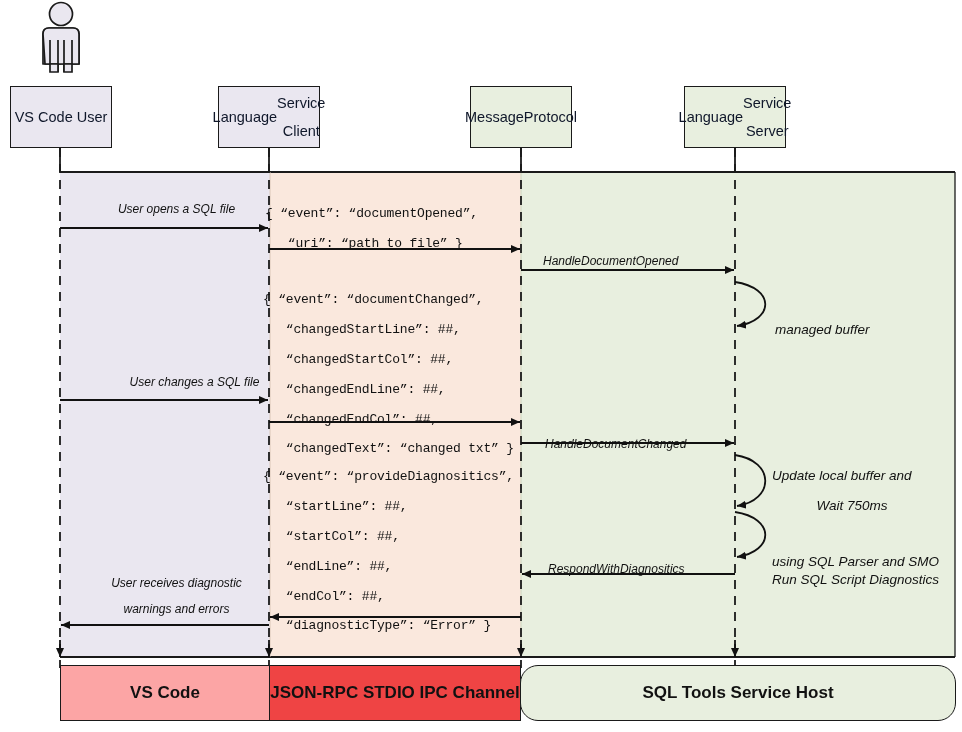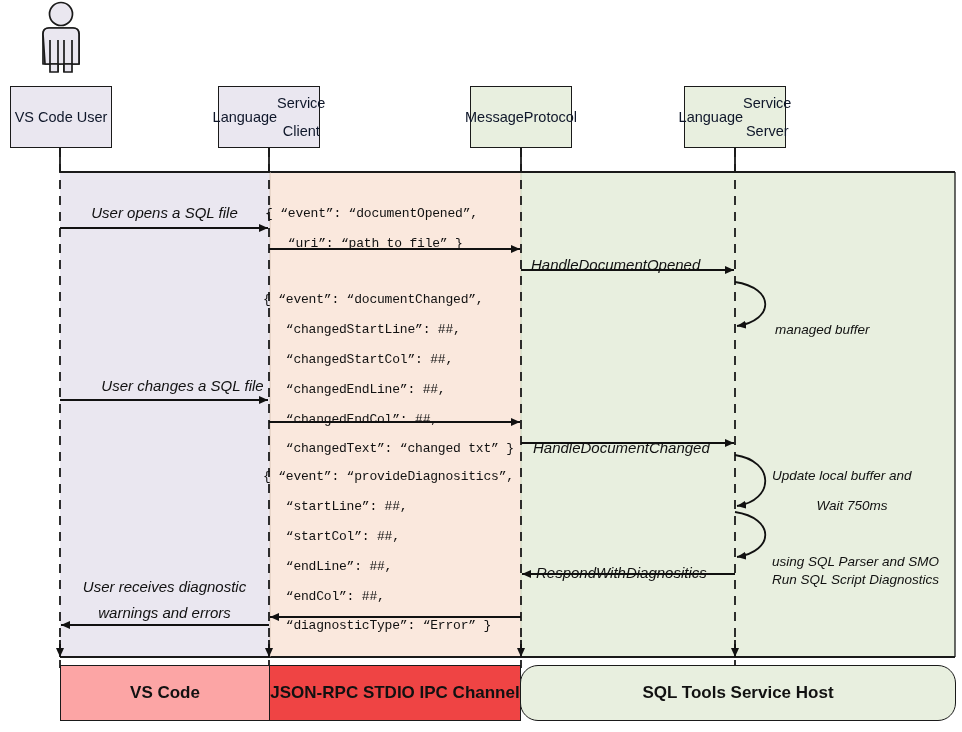--- a/index.html
+++ b/index.html
@@ -36,25 +36,26 @@
     text-align: center;
   }
   .lifeline-box.vs-user { background: #eae7f0; }
   .lifeline-box.client  { background: #eae7f0; }
   .lifeline-box.proto   { background: #e8efdf; }
   .lifeline-box.server  { background: #e8efdf; }
 
   .msg-label {
     position: absolute;
     font-style: italic;
-    font-size: 15px;
+    font-size: 12px;
     color: #111111;
     text-align: center;
     line-height: 1.95;
     white-space: nowrap;
+    padding-left: 12px;
   }
   .note-label {
     position: absolute;
     font-style: italic;
     font-size: 13.5px;
     color: #111111;
     line-height: 1.95;
     text-align: center;
     white-space: nowrap;
   }

